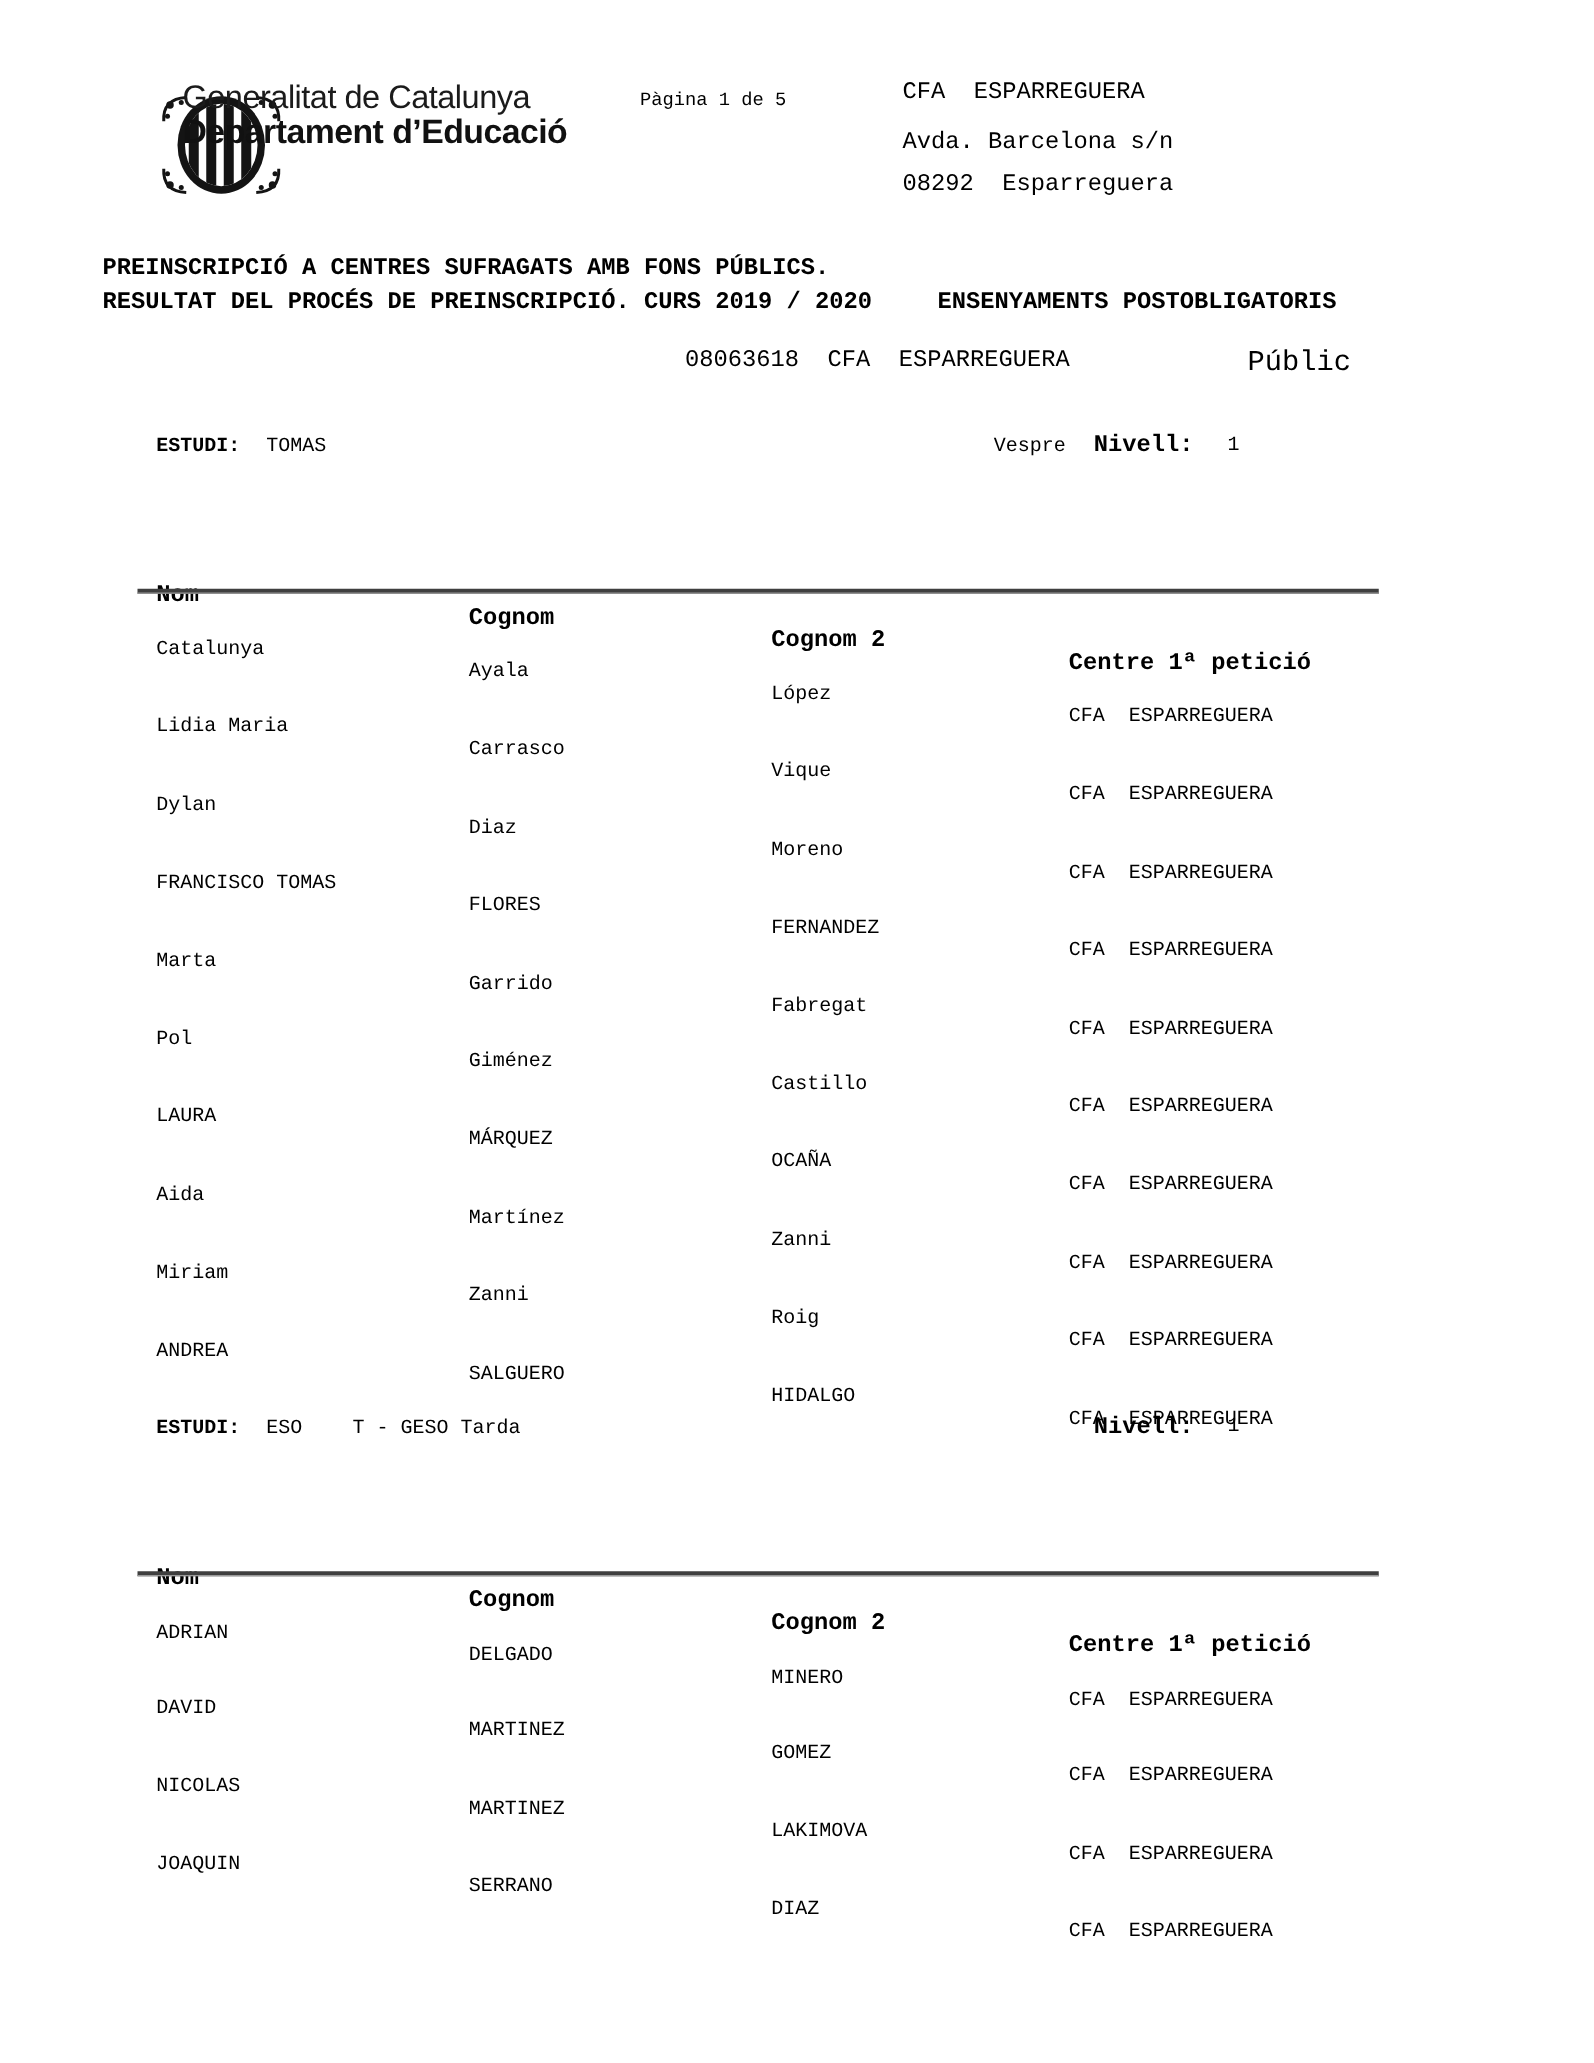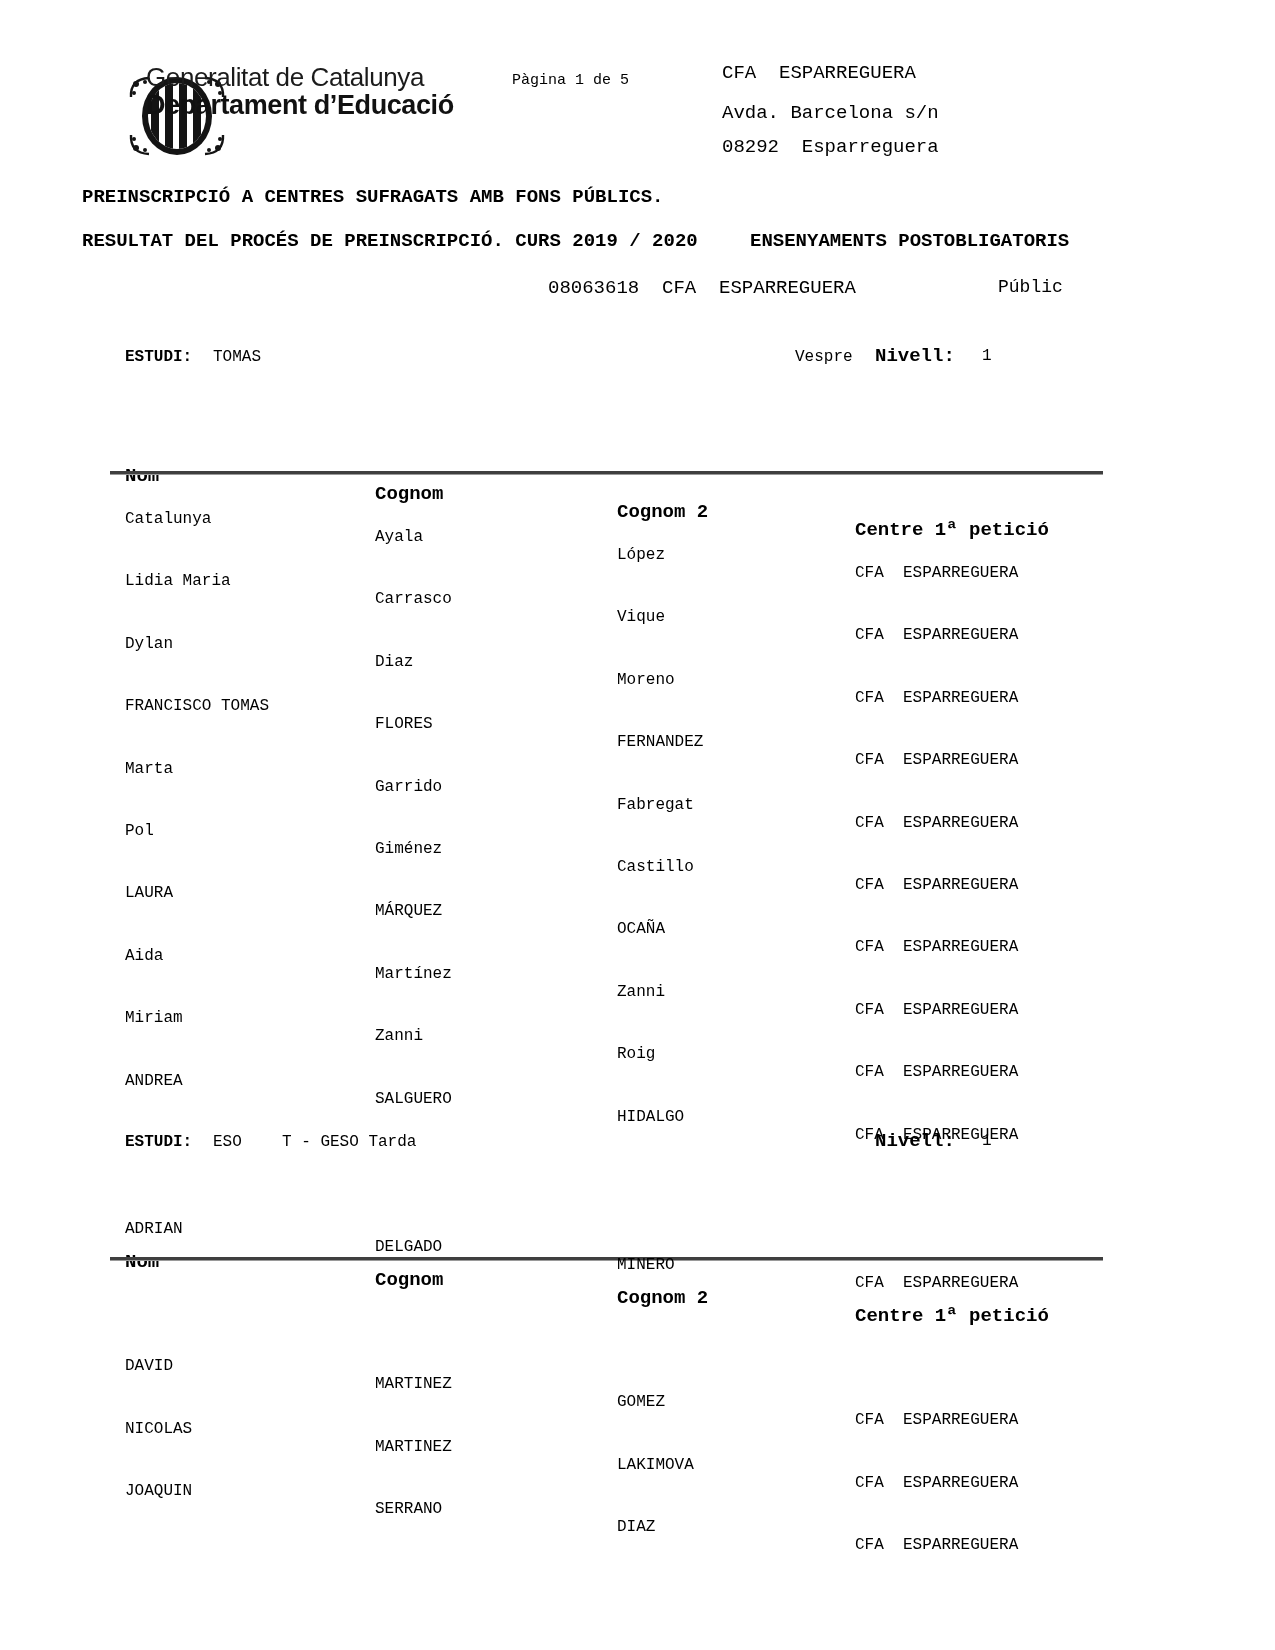--- a/index.html
+++ b/index.html
@@ -76,26 +76,26 @@
 
   <div class="abs sans brand1" style="left:146px;top:62px;">Generalitat de Catalunya</div>
   <div class="abs sans brand2" style="left:146px;top:90px;">Departament d’Educació</div>
 
   <div class="abs mono pagenum" style="left:512px;top:72px;">Pàgina 1 de 5</div>
 
   <div class="abs mono addr" style="left:722px;top:62px;">CFA  ESPARREGUERA</div>
   <div class="abs mono addr" style="left:722px;top:102px;">Avda. Barcelona s/n</div>
   <div class="abs mono addr" style="left:722px;top:136px;">08292  Esparreguera</div>
 
-  <div class="abs mono title" style="left:82px;top:186px;">PREINSCRIPCIÓ A CENTRES SUFRAGATS AMB FONS PÚBLICS.</div>
+  <div class="abs mono title" style="left:82px;top:203px;">PREINSCRIPCIÓ A CENTRES SUFRAGATS AMB FONS PÚBLICS.</div>
   <div class="abs mono title" style="left:82px;top:230px;">RESULTAT DEL PROCÉS DE PREINSCRIPCIÓ. CURS 2019 / 2020</div>
   <div class="abs mono title" style="left:750px;top:230px;">ENSENYAMENTS POSTOBLIGATORIS</div>
 
   <div class="abs mono" style="left:548px;top:277px;font-size:19px;">08063618  CFA  ESPARREGUERA</div>
-  <div class="abs mono" style="left:998px;top:277px;font-size:18px;">Públic</div>
+  <div class="abs mono" style="left:998px;top:277px;font-size:23px;">Públic</div>
 
   <div class="abs mono bodytxt b" style="left:125px;top:348px;">ESTUDI:</div>
   <div class="abs mono bodytxt" style="left:213px;top:348px;">TOMAS</div>
   <div class="abs mono bodytxt" style="left:795px;top:348px;">Vespre</div>
   <div class="abs mono nivell" style="left:875px;top:345px;">Nivell:</div>
   <div class="abs mono bodytxt" style="left:982px;top:347px;">1</div>
 
   <div class="abs th-row" style="left:0;top:447px;width:100%;">
     <span class="c1 th">Nom</span>
     <span class="c2 th">Cognom</span>
@@ -172,21 +172,21 @@
   <div class="abs mono bodytxt" style="left:982px;top:1132px;">1</div>
 
   <div class="abs th-row" style="left:0;top:1233px;width:100%;">
     <span class="c1 th">Nom</span>
     <span class="c2 th">Cognom</span>
     <span class="c3 th">Cognom 2</span>
     <span class="c4 th">Centre 1ª petició</span>
   </div>
   <div class="rule" style="top:1257px;"></div>
 
-  <div class="abs row" style="top:1202px;">
+  <div class="abs row" style="top:1279px;">
     <span class="c1">ADRIAN</span>
     <span class="c2">DELGADO</span>
     <span class="c3">MINERO</span>
     <span class="c4">CFA  ESPARREGUERA</span>
   </div>
   <div class="abs row" style="top:1339px;">
     <span class="c1">DAVID</span>
     <span class="c2">MARTINEZ</span>
     <span class="c3">GOMEZ</span>
     <span class="c4">CFA  ESPARREGUERA</span>

